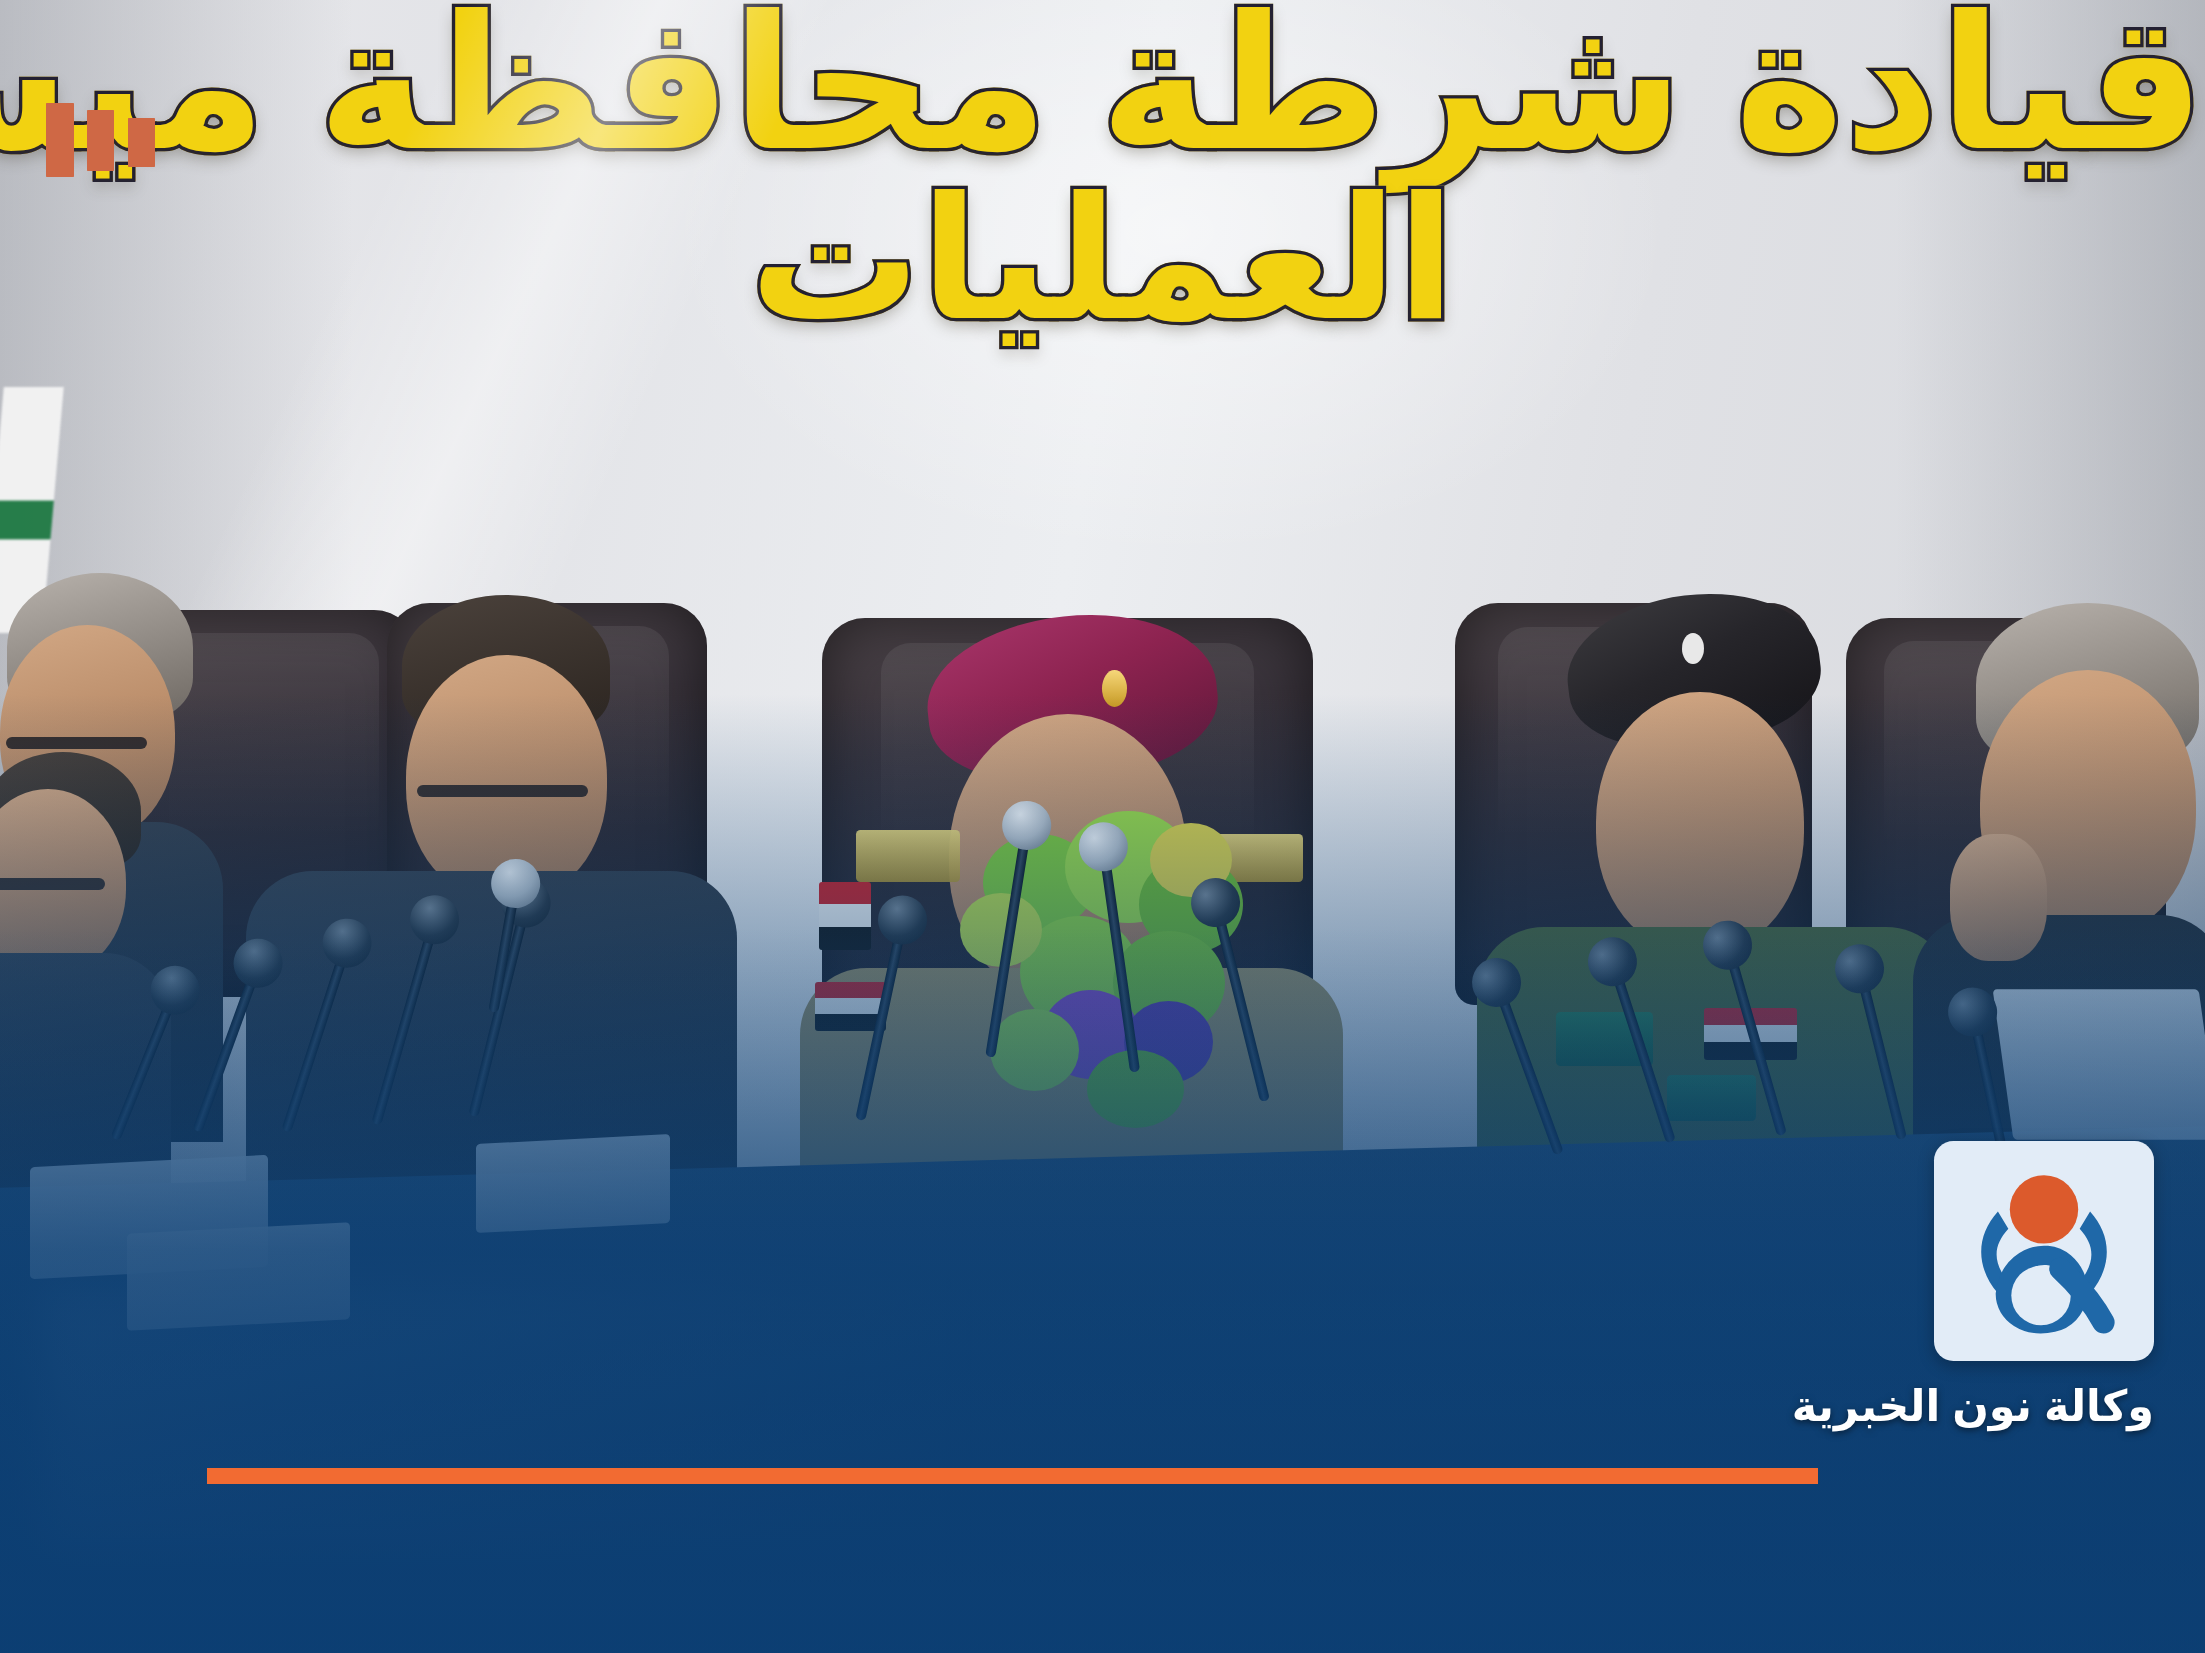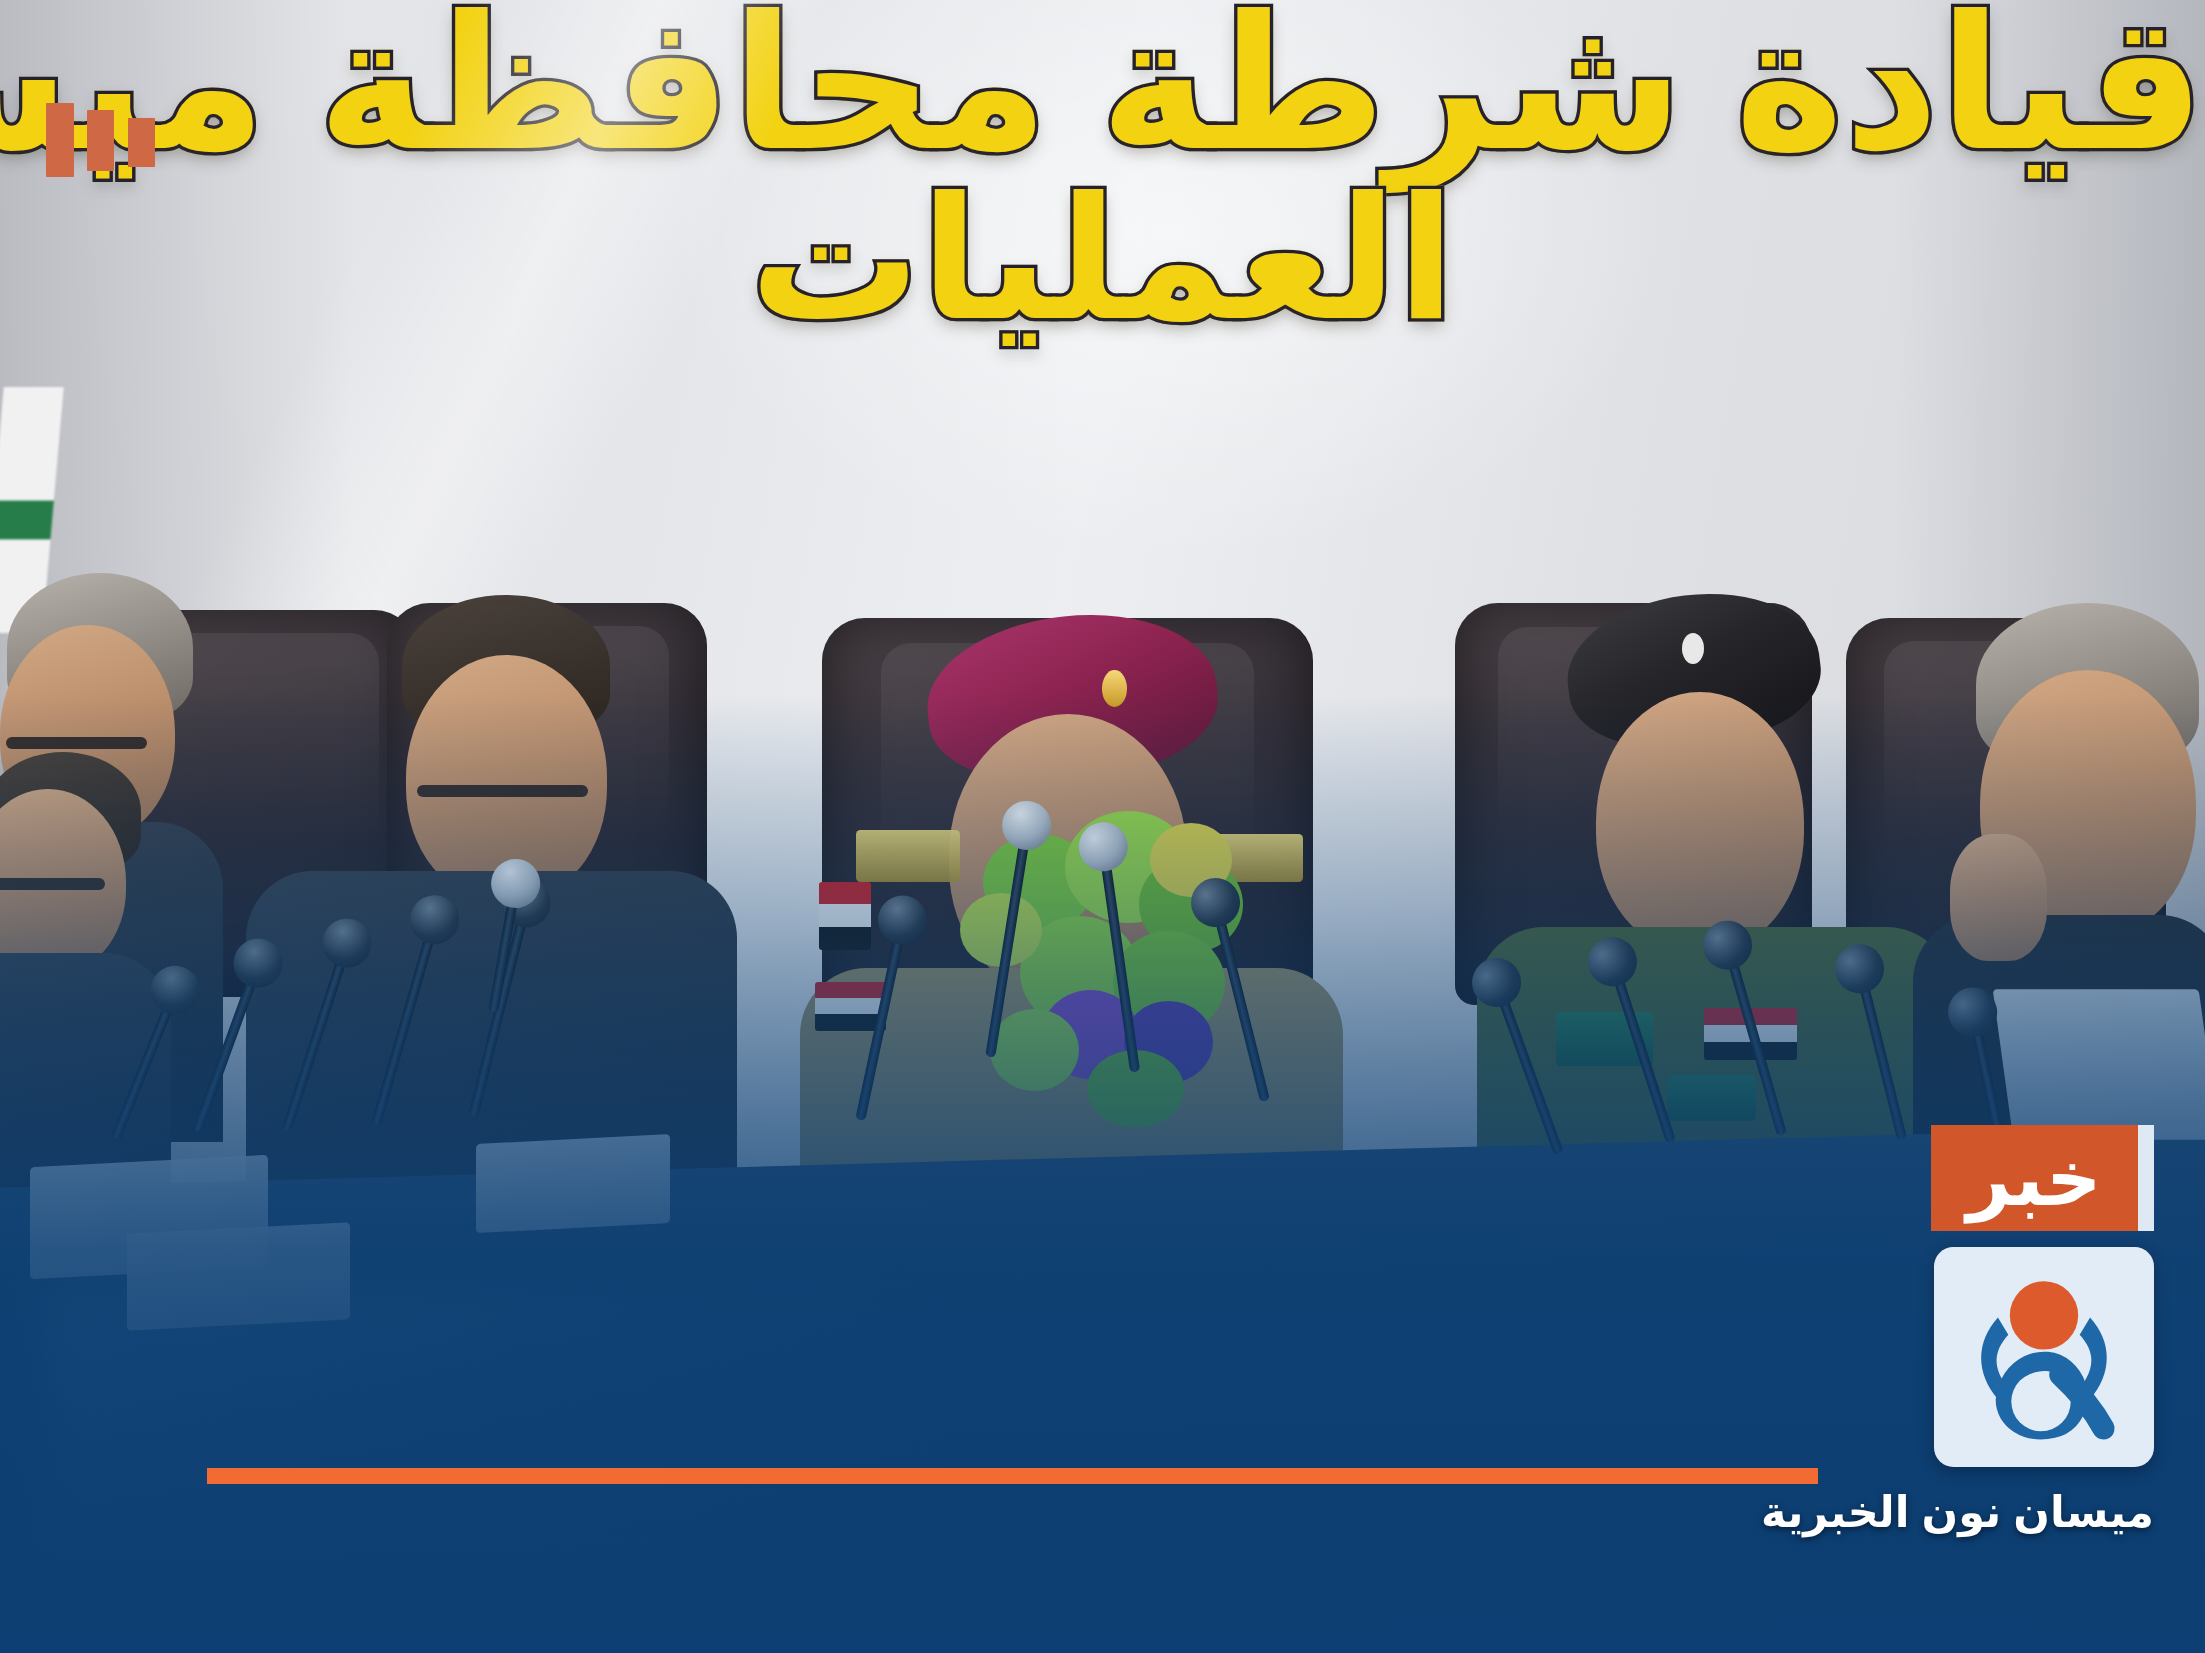--- a/index.html
+++ b/index.html
@@ -569,33 +569,29 @@
     <i></i>
     <i></i>
     <i></i>
   </div>
 
 
   <div class="rule"></div>
 
   <div class="brand">
 
-    <div class="khabar-wrap">
-      <div class="khabar-strip"></div>
-      <div class="khabar">خبر</div>
-    </div>
 
     <div class="logo-card">
       <svg class="logo-svg" viewBox="0 0 296 296">
         <circle cx="148" cy="92" r="46" fill="#dc5a2c"></circle>
         <path d="M86 95 C56 128, 56 170, 86 205 L100 222 L100 190 C78 162, 80 140, 100 118 Z" fill="#1f68a8"></path>
         <path d="M210 95 C240 128, 240 170, 210 205 L196 222 L196 190 C218 162, 216 140, 196 118 Z" fill="#1f68a8"></path>
         <path d="M96 206 C100 160, 148 140, 176 164 C206 190, 196 236, 160 244 C124 252, 96 232, 96 206 Z" fill="none" stroke="#1f68a8" stroke-width="26" stroke-linecap="round"></path>
         <circle cx="144" cy="208" r="40" fill="#e2ecf7"></circle>
         <path d="M170 172 C196 196, 216 222, 228 244" fill="none" stroke="#1f68a8" stroke-width="30" stroke-linecap="round"></path>
       </svg>
     </div>
 
-    <div class="agency-name">ميسان نون الخبرية</div>
+    <div class="agency-name">وكالة نون الخبرية</div>
   </div>
 
 </div>
 
 
 </body></html>

